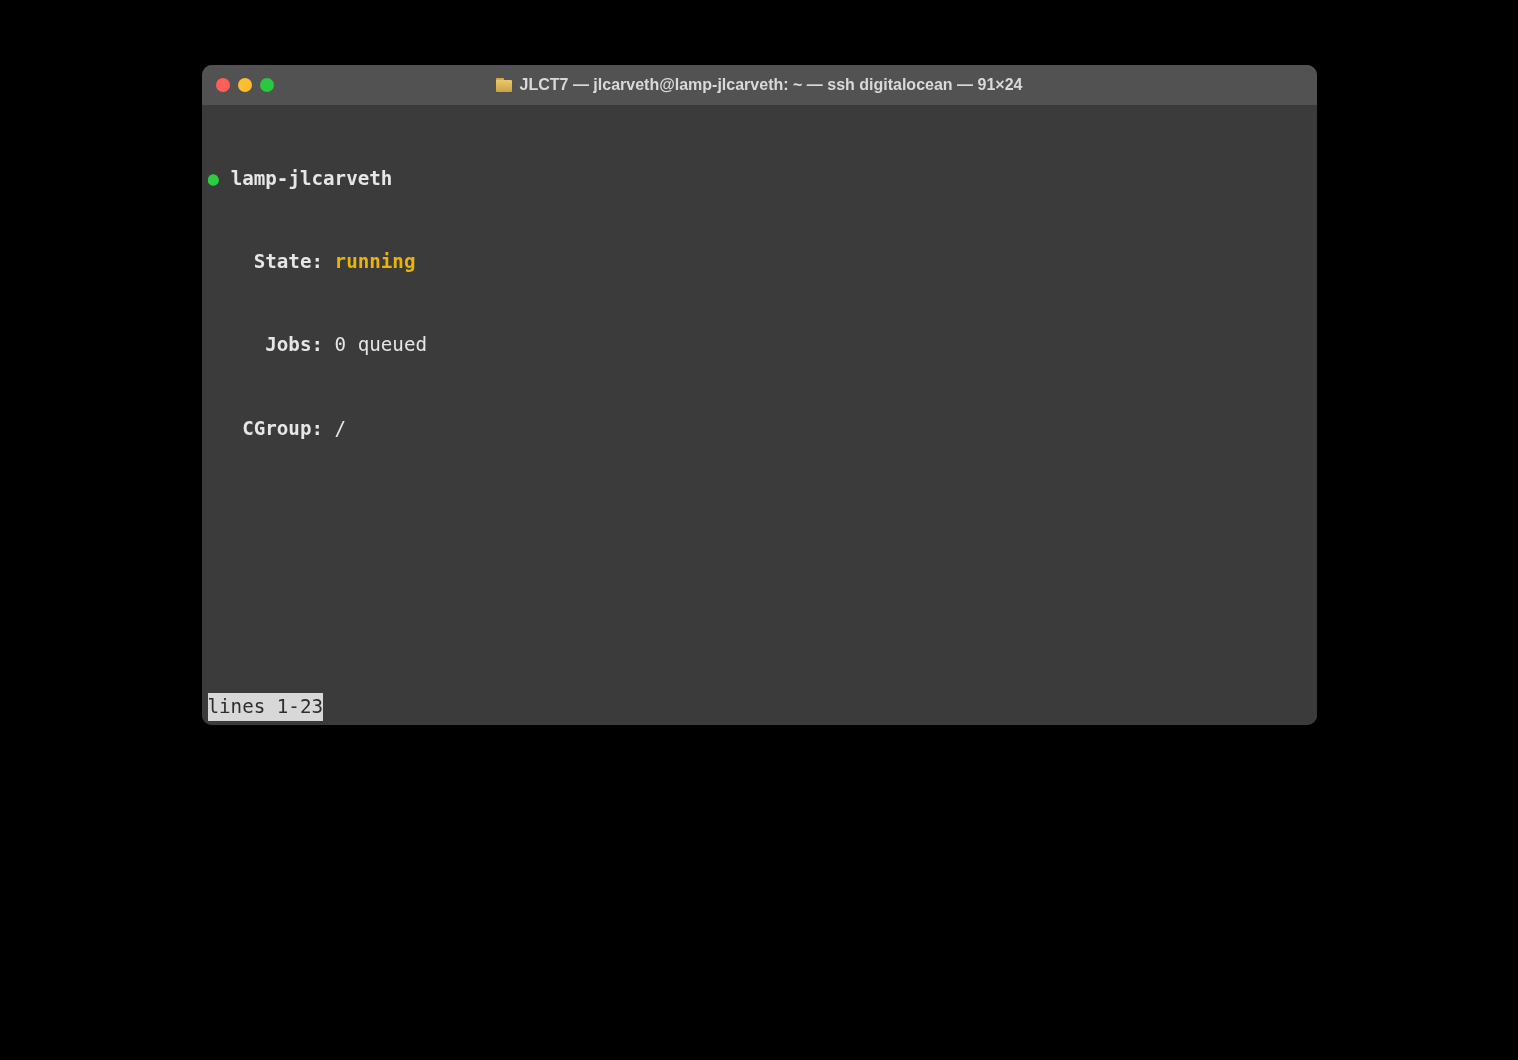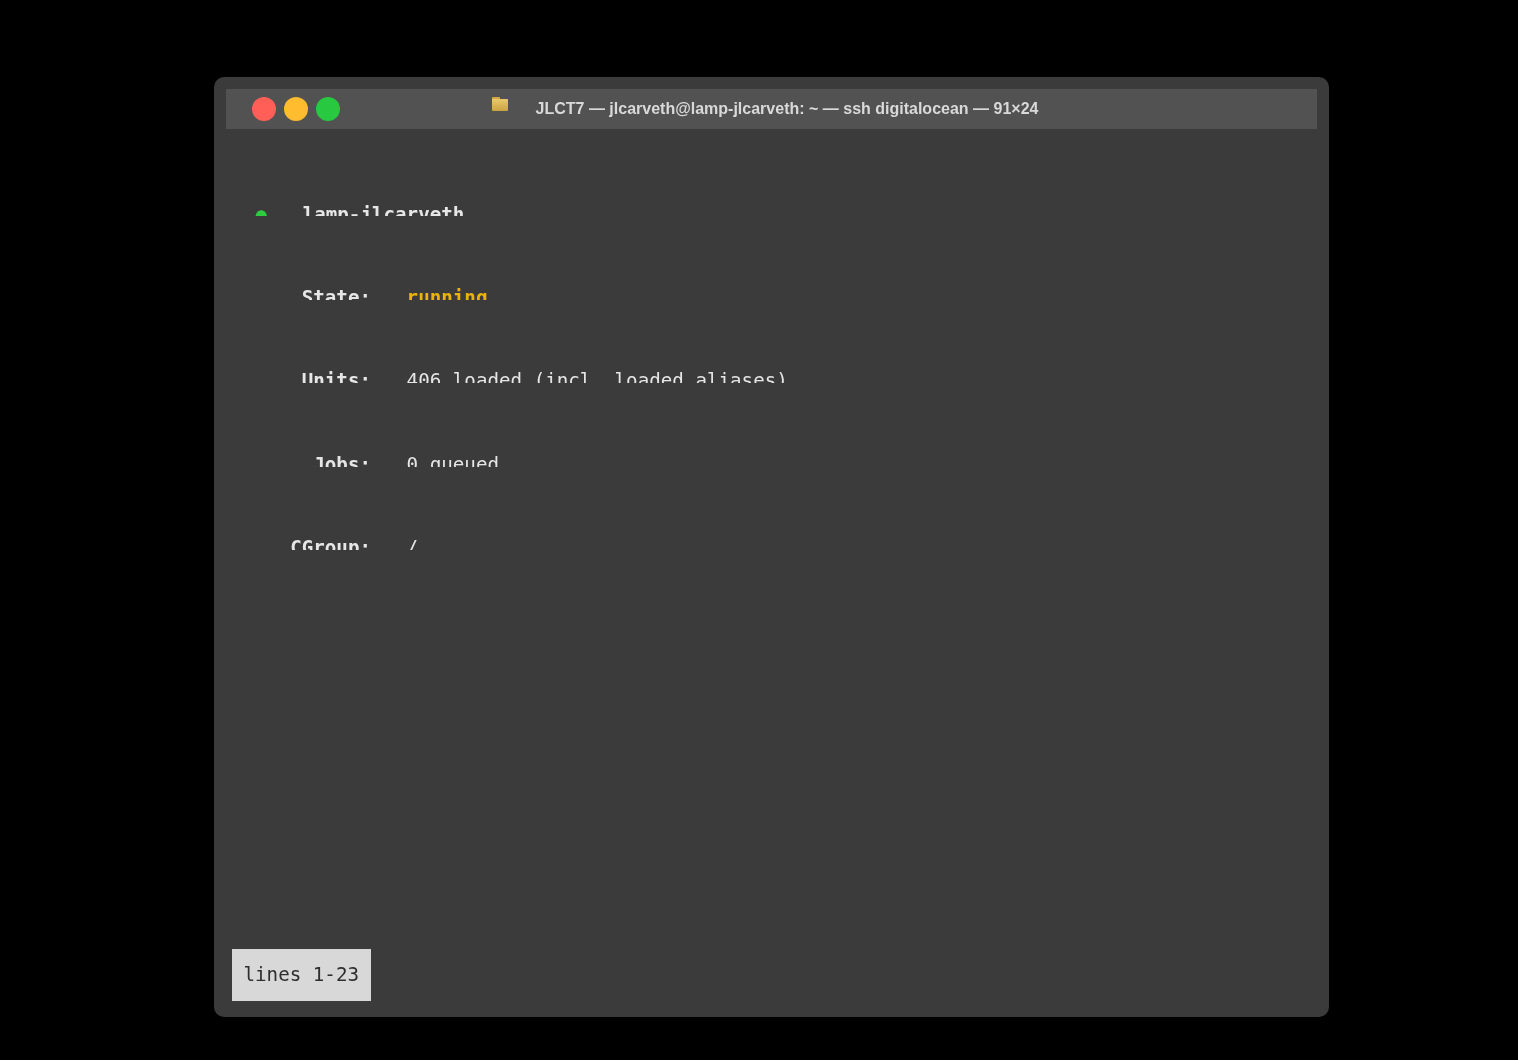--- a/index.html
+++ b/index.html
@@ -1,15 +1,15 @@
 <!DOCTYPE html>
 <html><head>
 <meta charset="utf-8">
 <style>
-  * { margin: 0; padding: 12px; box-sizing: border-box; }
+  * { margin: 0; padding: 0; box-sizing: border-box; }
   body {
     background: #000000;
     width: 1518px;
     height: 1060px;
     font-family: "SF Mono", "Menlo", "Consolas", monospace;
     display: flex;
     align-items: flex-start;
     justify-content: center;
     padding-top: 65px;
   }
@@ -79,21 +79,21 @@
   }
   .terminal {
     background: #3b3b3b;
     color: #e6e6e6;
     font-size: 19.2px;
     line-height: 27.8px;
     padding: 4px 6px 0 6px;
     white-space: pre;
     overflow: hidden;
     position: relative;
-    height: 876px;
+    height: 620px;
   }
   .row { display: block; height: 27.8px; overflow: hidden; }
   .bullet { color: #2ecc40; }
   .hostname { color: #e6e6e6; font-weight: 700; }
   .label { color: #e6e6e6; font-weight: 700; }
   .running { color: #eab308; font-weight: 700; }
   .white { color: #e6e6e6; }
   .invert {
     background: #d8d8d8;
     color: #2e2e2e;
@@ -117,21 +117,20 @@
     </div>
     <div class="title-wrap">
       <span class="folder-icon"></span>
       <span class="window-title">JLCT7 — jlcarveth@lamp-jlcarveth: ~ — ssh digitalocean — 91×24</span>
     </div>
   </div>
 
   <div class="terminal">
     <span class="row"><span class="bullet">●</span> <span class="hostname">lamp-jlcarveth</span></span>
     <span class="row">    <span class="label">State:</span> <span class="running">running</span></span>
-    <span class="row">    <span class="label">Units:</span> <span class="white">406 loaded (incl. loaded aliases)</span></span>
     <span class="row">     <span class="label">Jobs:</span> <span class="white">0 queued</span></span>
     <span class="row">   <span class="label">CGroup:</span> <span class="white">/</span></span>
     
     
     
     
     
     
     
     

